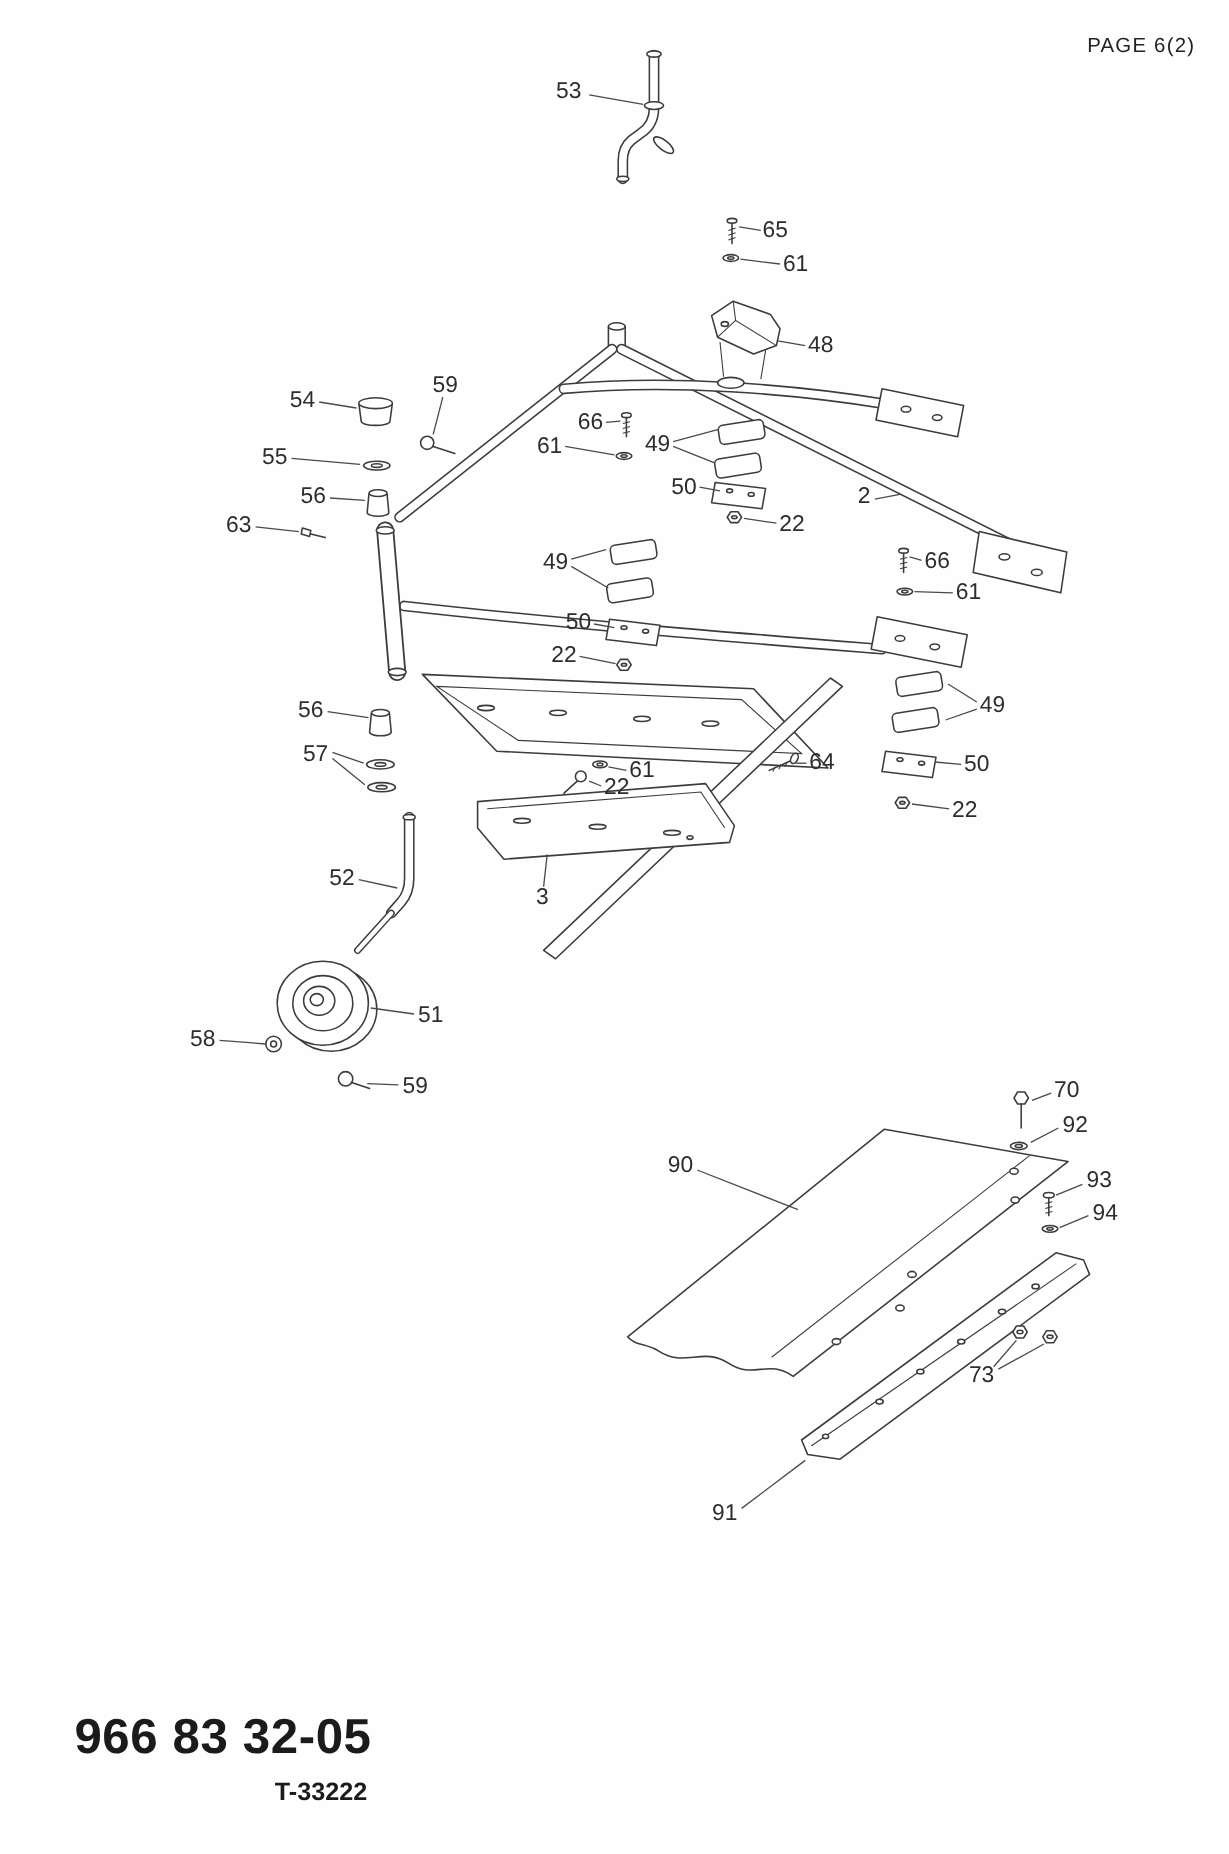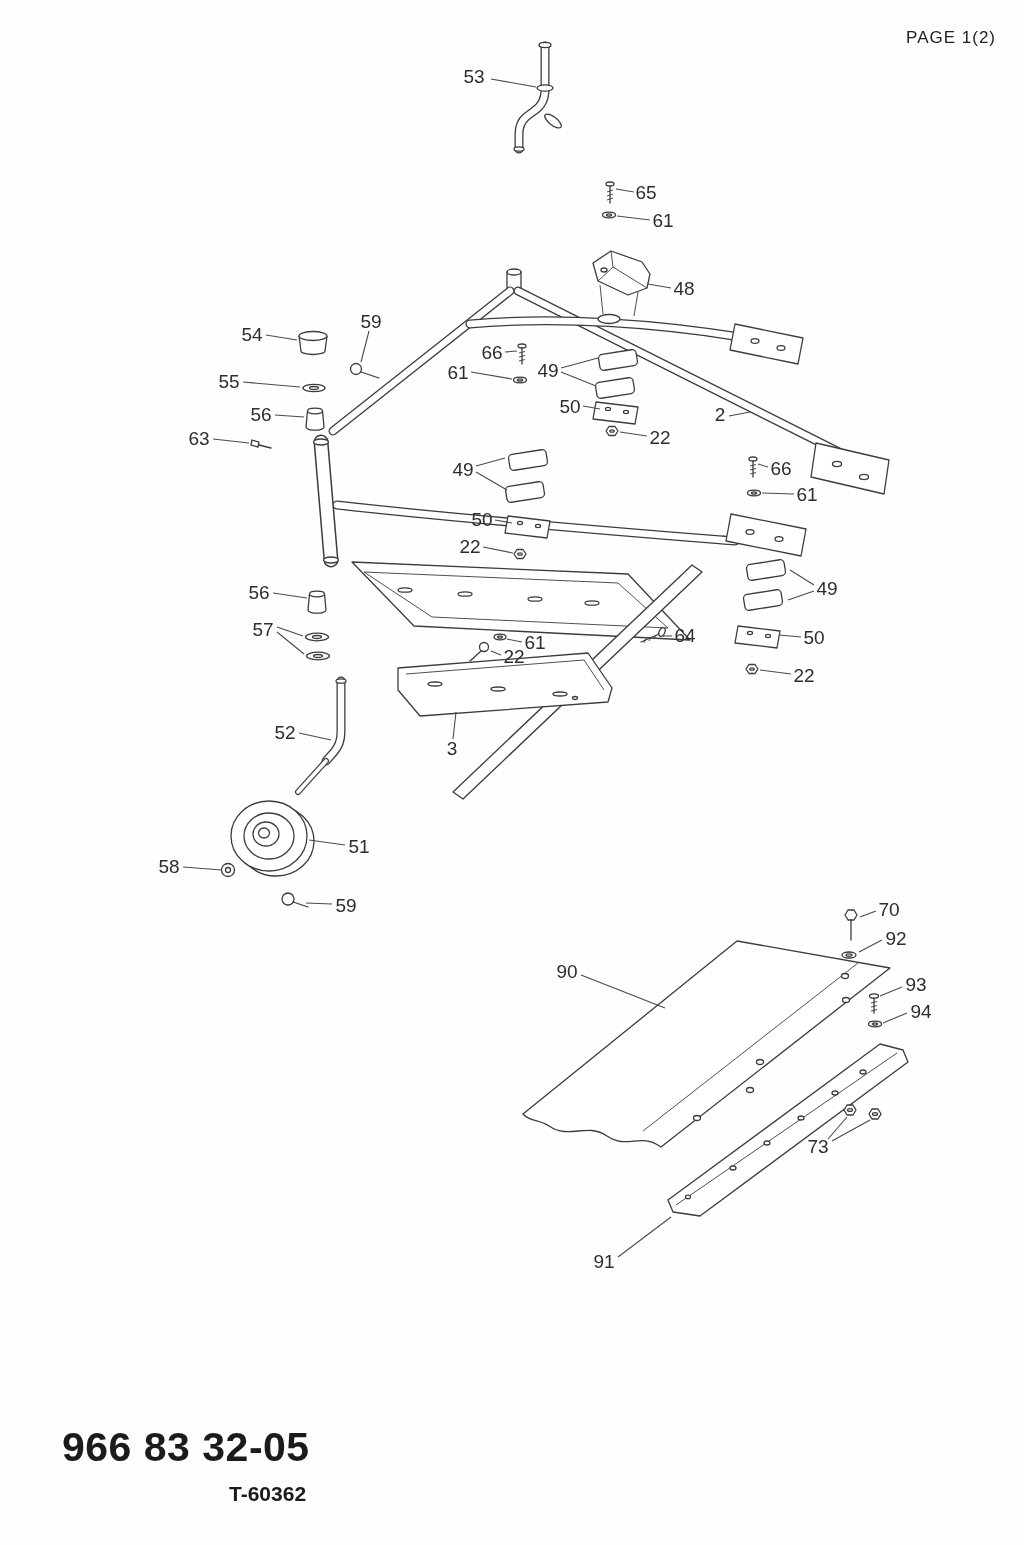--- a/index.html
+++ b/index.html
@@ -20,21 +20,21 @@
   .to2{stroke:#3c3c3c;stroke-width:15;fill:none;stroke-linecap:round}
   .ti2{stroke:#fff;stroke-width:12;fill:none;stroke-linecap:round}
   .to3{stroke:#3c3c3c;stroke-width:6;fill:none;stroke-linecap:round}
   .ti3{stroke:#fff;stroke-width:3.6;fill:none;stroke-linecap:round}
 </style>
 </head>
 <body>
 
 <div class="page">
 
-  <div class="page-header">PAGE 1(2)</div>
+  <div class="page-header">PAGE 6(2)</div>
 
   <svg class="diagram" width="1024" height="1545" viewBox="0 0 1024 1545" xmlns="http://www.w3.org/2000/svg">
 
     <g>
 
       <ellipse class="fw" cx="514" cy="272" rx="7" ry="3"></ellipse>
       <path class="ln" d="M507,272 L507,290 M521,272 L521,290"></path>
 
       <path class="to" d="M510,291 L333,431"></path>
         <path class="ti" d="M510,291 L333,431"></path>
@@ -364,15 +364,15 @@
         <text x="921" y="1011" class="callout">94</text>
         <line x1="828" y1="1139" x2="847" y2="1117" class="leader"></line>
         <line x1="832" y1="1141" x2="870" y2="1120" class="leader"></line>
         <text x="818" y="1146" class="callout">73</text>
         <line x1="618" y1="1257" x2="671" y2="1217" class="leader"></line>
         <text x="604" y="1261" class="callout">91</text>
       </g>
   </svg>
 
   <div class="footer-part">966 83 32-05</div>
-  <div class="footer-draw">T-60362</div>
+  <div class="footer-draw">T-33222</div>
 
 </div>
 
 </body></html>

